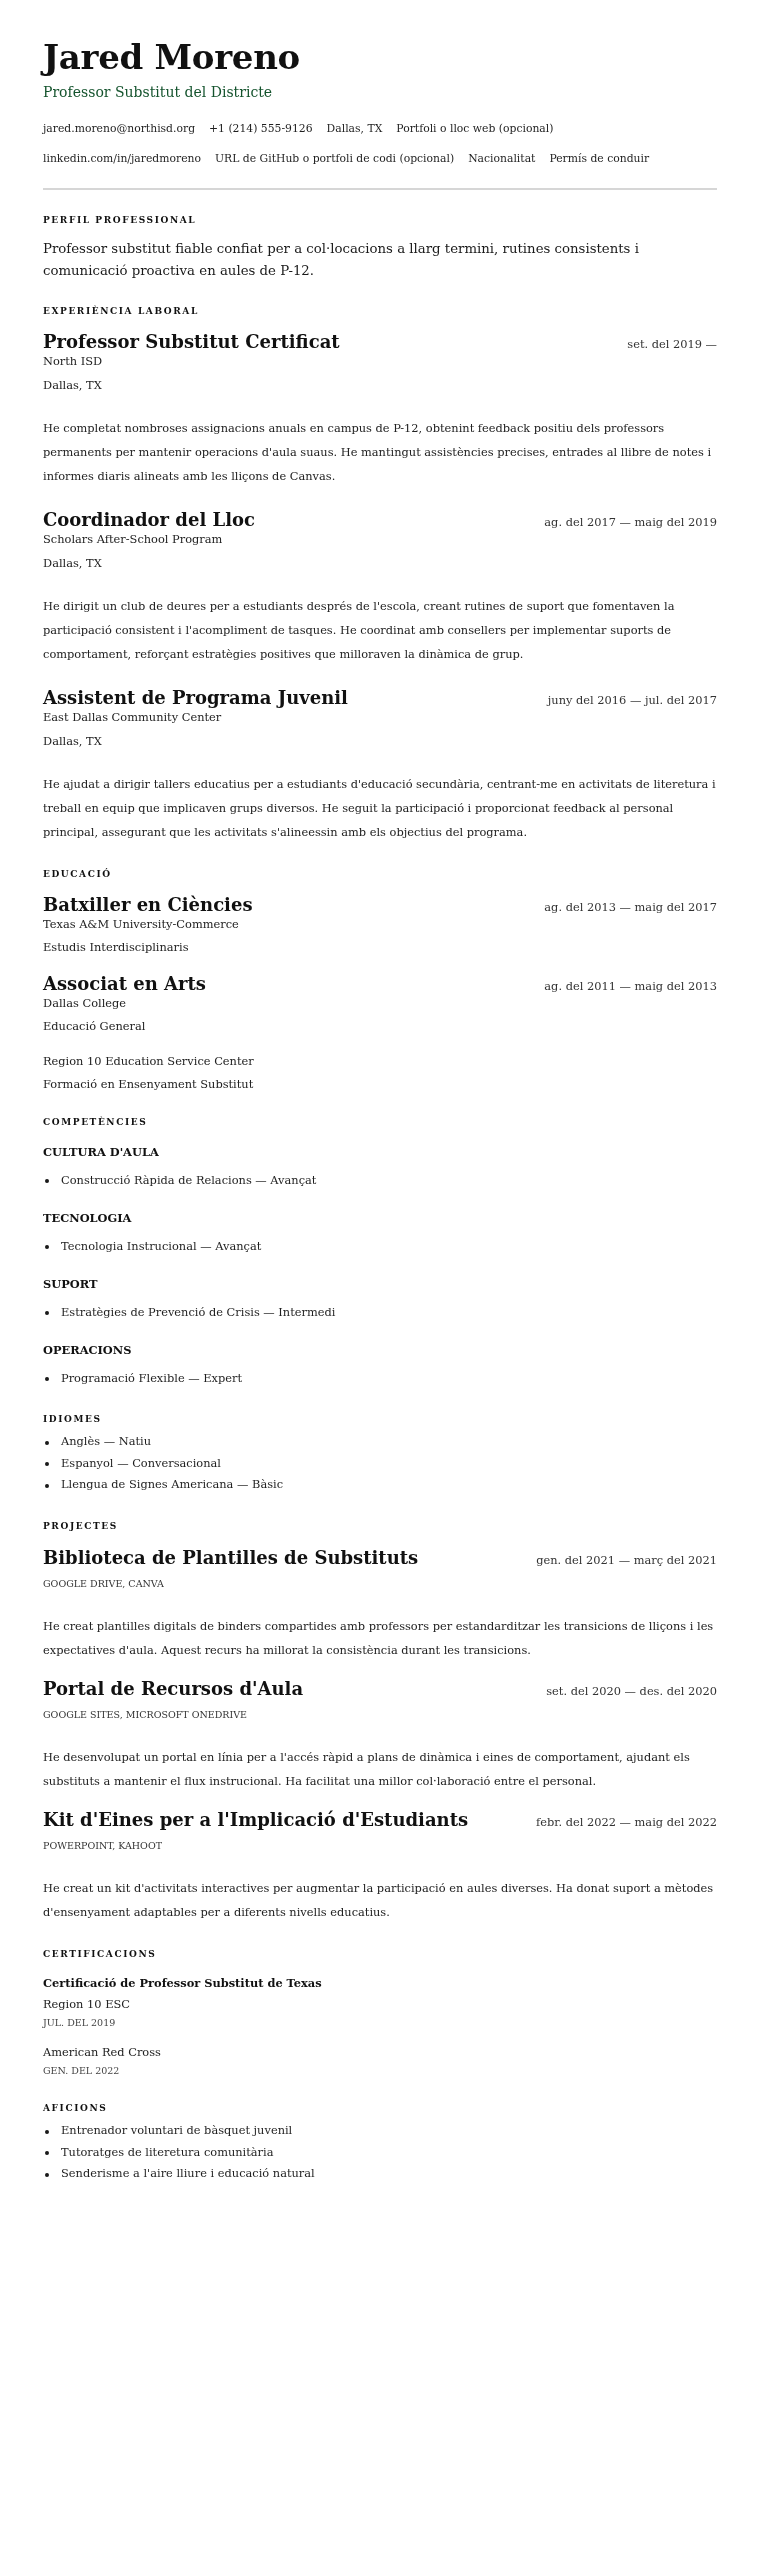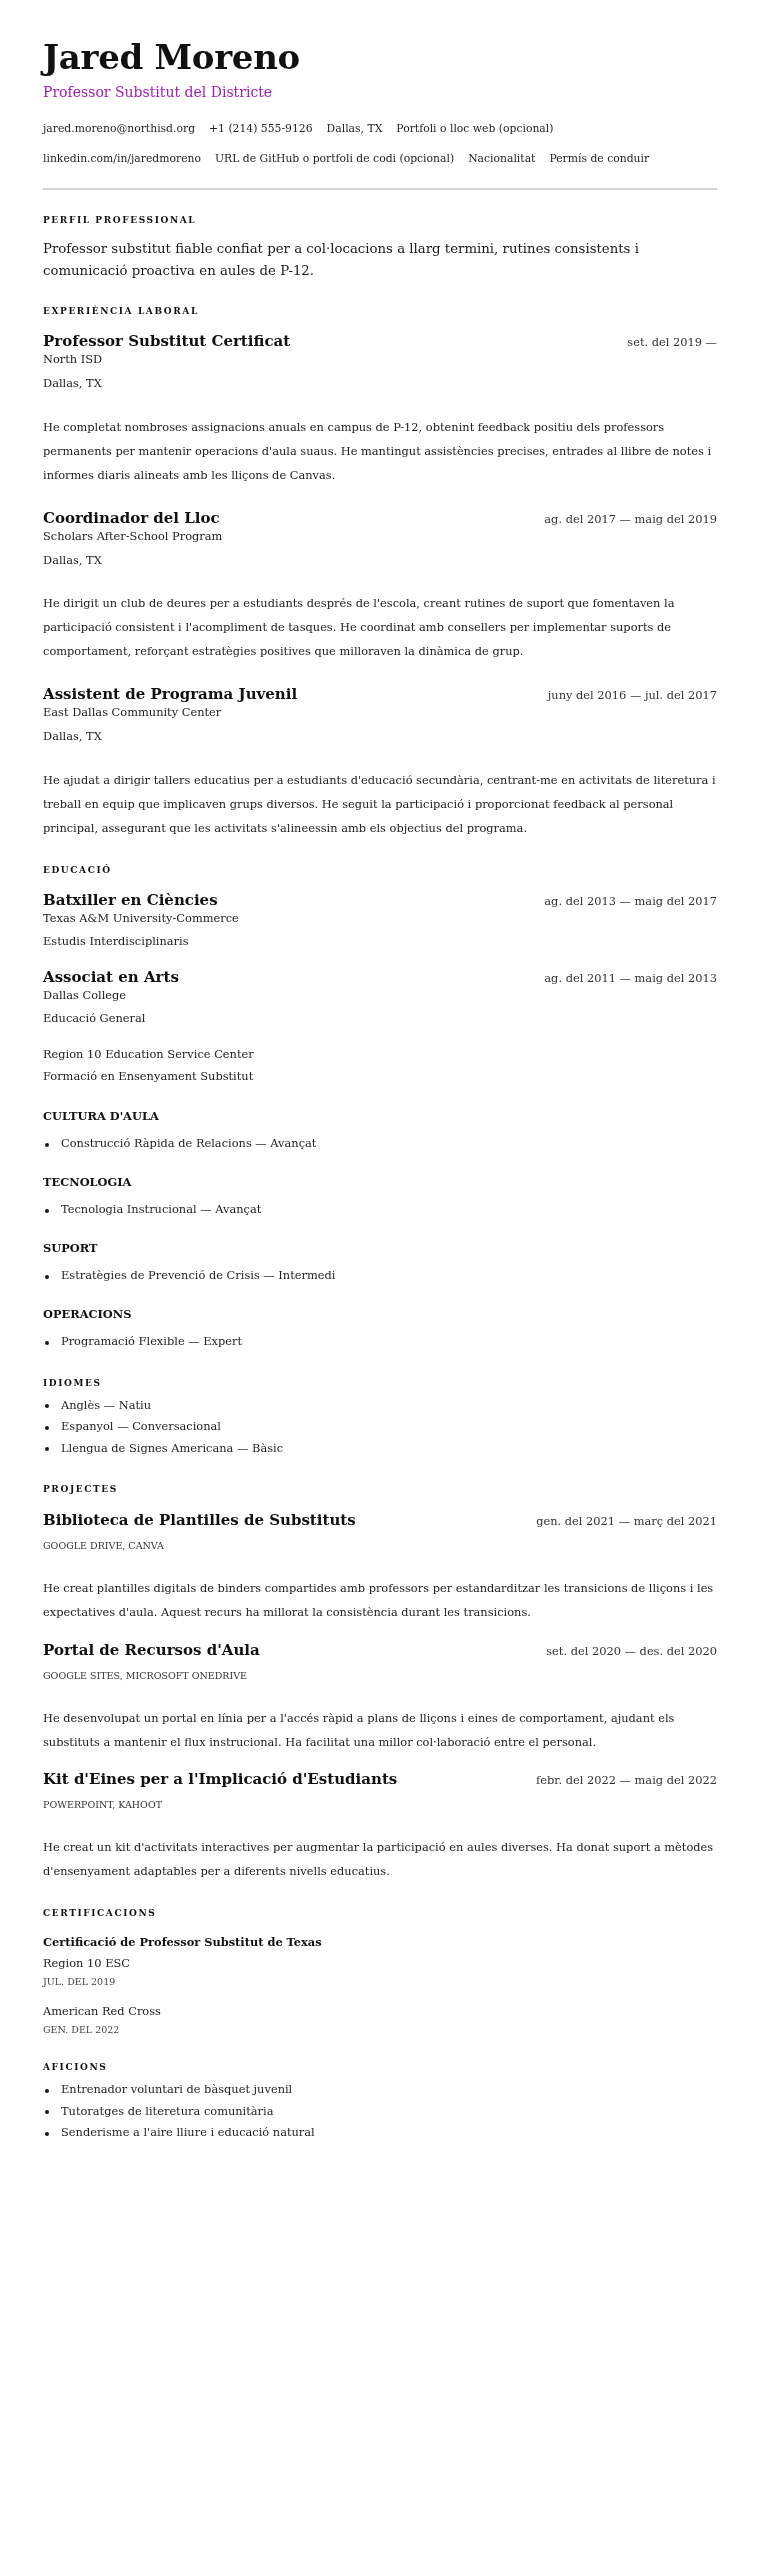--- a/index.html
+++ b/index.html
@@ -5,35 +5,35 @@
   * { box-sizing: border-box; margin: 0; padding: 0; }
   html, body { background: #ffffff; }
   body {
     width: 760px;
     font-family: "DejaVu Serif", serif;
     color: #111111;
   }
   .page { padding: 35px 43px 38px 43px; }
 
   .name { font-size: 34px; font-weight: bold; line-height: 44px; letter-spacing: -0.3px; color: #111; }
-  .title { font-size: 14px; line-height: 19px; margin-top: 3.8px; color: #a21caf; }
+  .title { font-size: 14px; line-height: 19px; margin-top: 3.8px; color: #14532d; }
   .contacts { margin-top: 12.7px; display: flex; flex-wrap: wrap; column-gap: 14px; }
   .contacts span { font-size: 10.8px; line-height: 30px; color: #1f1f1f; }
   .divider { height: 1.3px; background: #d6d6d6; margin-top: 14px; }
 
   .section { margin-top: 23px; }
   .section-title {
     font-size: 9px; font-weight: bold; letter-spacing: 1.6px;
     text-transform: uppercase; line-height: 14px; color: #111;
   }
   .profile-text { font-size: 13.3px; line-height: 21.5px; margin-top: 11.4px; color: #1a1a1a; }
 
   .entry { margin-top: 14px; }
   .entry-head { display: flex; justify-content: space-between; align-items: baseline; }
-  .entry-title { font-size: 15px; font-weight: bold; line-height: 19px; color: #111; }
+  .entry-title { font-size: 18px; font-weight: bold; line-height: 19px; color: #111; }
   .entry-date { font-size: 11.4px; line-height: 16.5px; color: #333; white-space: nowrap; }
   .entry-sub { font-size: 11.4px; line-height: 16.5px; color: #222; }
   .entry-loc { font-size: 11.4px; line-height: 16.5px; color: #222; margin-top: 7.6px; }
   .entry-desc { font-size: 11.4px; line-height: 24px; color: #222; margin-top: 23px; }
   .exp-entry + .exp-entry { margin-top: 22px; }
 
   .edu-entry { margin-top: 14px; }
   .edu-entry + .edu-entry { margin-top: 19px; }
   .edu-field { font-size: 11.4px; line-height: 16.5px; color: #222; margin-top: 6.3px; }
 
@@ -140,20 +140,21 @@
       <div class="edu-field">Educació General</div>
     </div>
 
     <div class="entry edu-entry">
       <div class="entry-sub">Region 10 Education Service Center</div>
       <div class="edu-field">Formació en Ensenyament Substitut</div>
     </div>
   </section>
 
   <section class="section">
+    <h2 class="section-title">Competències</h2>
 
     <h3 class="skill-cat first">Cultura d'aula</h3>
     <ul class="bullets">
       <li>Construcció Ràpida de Relacions — Avançat</li>
     </ul>
 
     <h3 class="skill-cat">Tecnologia</h3>
     <ul class="bullets">
       <li>Tecnologia Instrucional — Avançat</li>
     </ul>
@@ -189,21 +190,21 @@
       <div class="proj-tech">Google Drive, Canva</div>
       <p class="proj-desc">He creat plantilles digitals de binders compartides amb professors per estandarditzar les transicions de lliçons i les expectatives d'aula. Aquest recurs ha millorat la consistència durant les transicions.</p>
     </div>
 
     <div class="proj-entry">
       <div class="entry-head">
         <span class="entry-title">Portal de Recursos d'Aula</span>
         <span class="entry-date">set. del 2020 — des. del 2020</span>
       </div>
       <div class="proj-tech">Google Sites, Microsoft OneDrive</div>
-      <p class="proj-desc">He desenvolupat un portal en línia per a l'accés ràpid a plans de lliçons i eines de comportament, ajudant els substituts a mantenir el flux instrucional. Ha facilitat una millor col·laboració entre el personal.</p>
+      <p class="proj-desc">He desenvolupat un portal en línia per a l'accés ràpid a plans de dinàmica i eines de comportament, ajudant els substituts a mantenir el flux instrucional. Ha facilitat una millor col·laboració entre el personal.</p>
     </div>
 
     <div class="proj-entry">
       <div class="entry-head">
         <span class="entry-title">Kit d'Eines per a l'Implicació d'Estudiants</span>
         <span class="entry-date">febr. del 2022 — maig del 2022</span>
       </div>
       <div class="proj-tech">PowerPoint, Kahoot</div>
       <p class="proj-desc">He creat un kit d'activitats interactives per augmentar la participació en aules diverses. Ha donat suport a mètodes d'ensenyament adaptables per a diferents nivells educatius.</p>
     </div>

